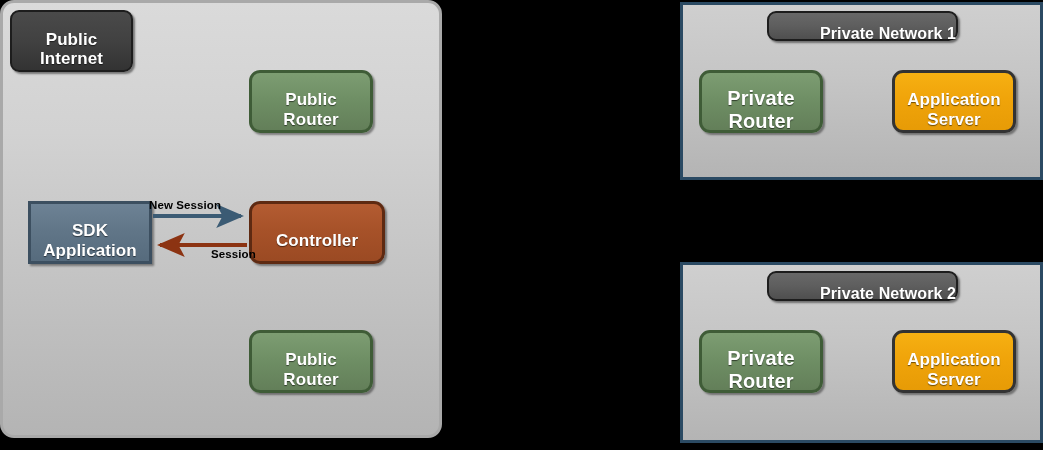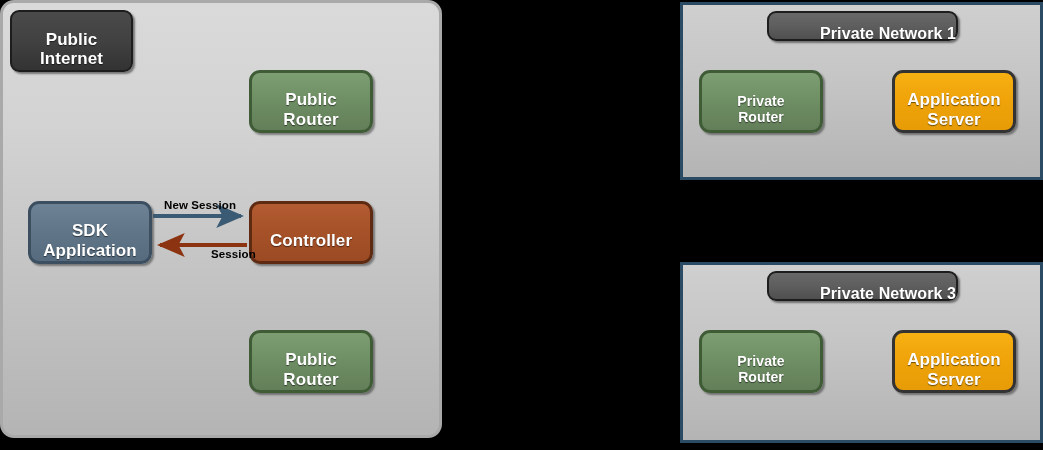--- a/index.html
+++ b/index.html
@@ -73,44 +73,44 @@
     background: linear-gradient(to bottom, #7d9d72 0%, #6f8f65 45%, #637f59 100%);
     box-shadow: 2px 2px 2px rgba(0,0,0,0.40);
   }
   .chip-orange {
     border-radius: 11px;
     border: 3px solid #333333;
     background: linear-gradient(to bottom, #f6b012 0%, #f0a40a 45%, #e79b06 100%);
     box-shadow: 2px 2px 2px rgba(0,0,0,0.40);
   }
   .chip-slate {
-    border-radius: 11px;
+    border-radius: 0;
     border: 3px solid #3c4f60;
     background: linear-gradient(to bottom, #6d8295 0%, #617688 45%, #566b7d 100%);
     box-shadow: 2px 2px 2px rgba(0,0,0,0.40);
   }
   .chip-rust {
     border-radius: 11px;
     border: 3px solid #5e2a12;
     background: linear-gradient(to bottom, #b45c32 0%, #a75229 45%, #9b4a23 100%);
     box-shadow: 2px 2px 2px rgba(0,0,0,0.40);
   }
 
   
   #public-internet { left: 10px;  top: 10px;  width: 123px; height: 62px;  font-size: 17px; }
   #public-router-top { left: 249px; top: 70px;  width: 124px; height: 63px; font-size: 17px; }
   #public-router-bottom { left: 249px; top: 330px; width: 124px; height: 63px; font-size: 17px; }
   #sdk-application { left: 28px;  top: 201px; width: 124px; height: 63px; font-size: 17px; }
-  #controller { left: 249px; top: 201px; width: 124px; height: 63px; font-size: 17px; }
+  #controller { left: 249px; top: 201px; width: 136px; height: 63px; font-size: 17px; }
 
   .net-title { width: 191px; height: 30px; font-size: 16px; }
   #pn1-title { left: 767px; top: 11px; }
   #pn2-title { left: 767px; top: 271px; }
 
-  .private-router { width: 124px; height: 63px; font-size: 14px; }
+  .private-router { width: 124px; height: 63px; font-size: 20px; }
   #pn1-router { left: 699px; top: 70px; }
   #pn2-router { left: 699px; top: 330px; }
 
   .app-server { width: 124px; height: 63px; font-size: 17px; }
   #pn1-app { left: 892px; top: 70px; }
   #pn2-app { left: 892px; top: 330px; }
 
   
   .arrow-svg {
     position: absolute;
@@ -121,21 +121,21 @@
     pointer-events: none;
   }
   .edge-label {
     position: absolute;
     color: #000000;
     font-size: 11.5px;
     font-weight: bold;
     white-space: nowrap;
     letter-spacing: 0.1px;
   }
-  #label-new-session { left: 164px; top: 199px; }
+  #label-new-session { left: 149px; top: 199px; }
   #label-session { left: 180px; top: 248px; margin-left: 31px; }
 </style>
 </head>
 <body>
 
 <div class="panel-public"></div>
 
 <div class="node chip-dark" id="public-internet">
   <span class="lbl">Public
 Internet</span>
@@ -190,21 +190,21 @@
 </div>
 
 <div class="node chip-orange app-server" id="pn1-app">
   <span class="lbl">Application
 Server</span>
 </div>
 
 <div class="panel-private" id="private-net-2"></div>
 
 <div class="node chip-dark-flat net-title" id="pn2-title">
-  <span class="lbl">Private Network 3</span>
+  <span class="lbl">Private Network 2</span>
 </div>
 
 <div class="node chip-green private-router" id="pn2-router">
   <span class="lbl">Private
 Router</span>
 </div>
 
 <div class="node chip-orange app-server" id="pn2-app">
   <span class="lbl">Application
 Server</span>

